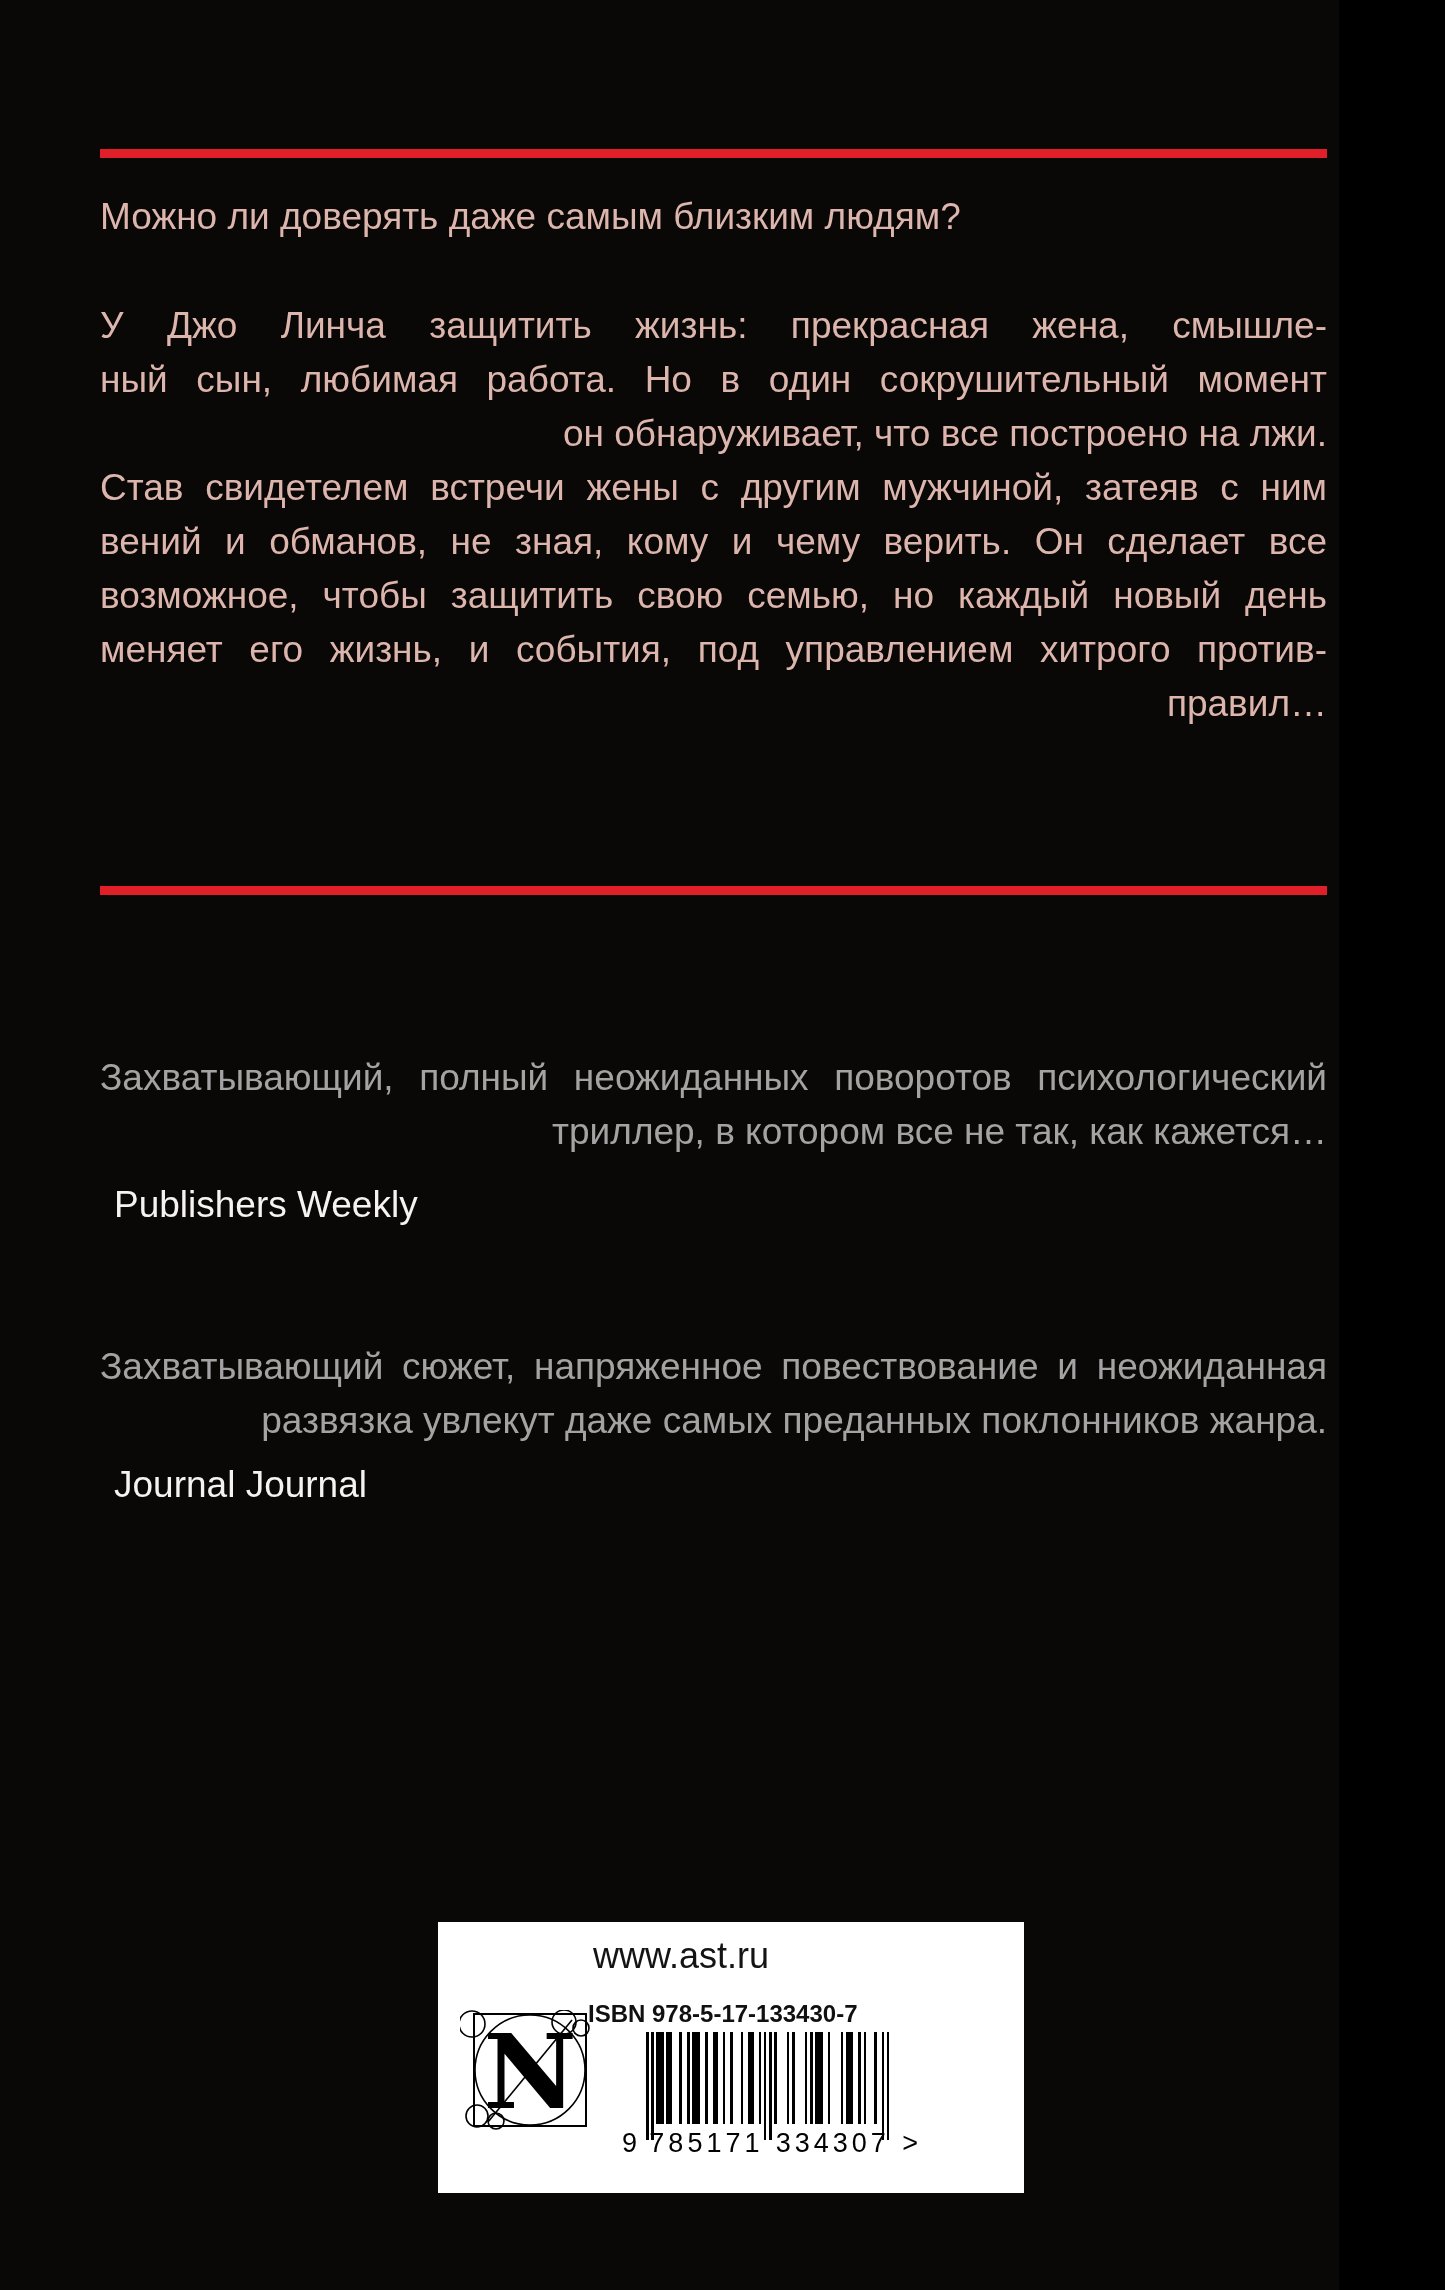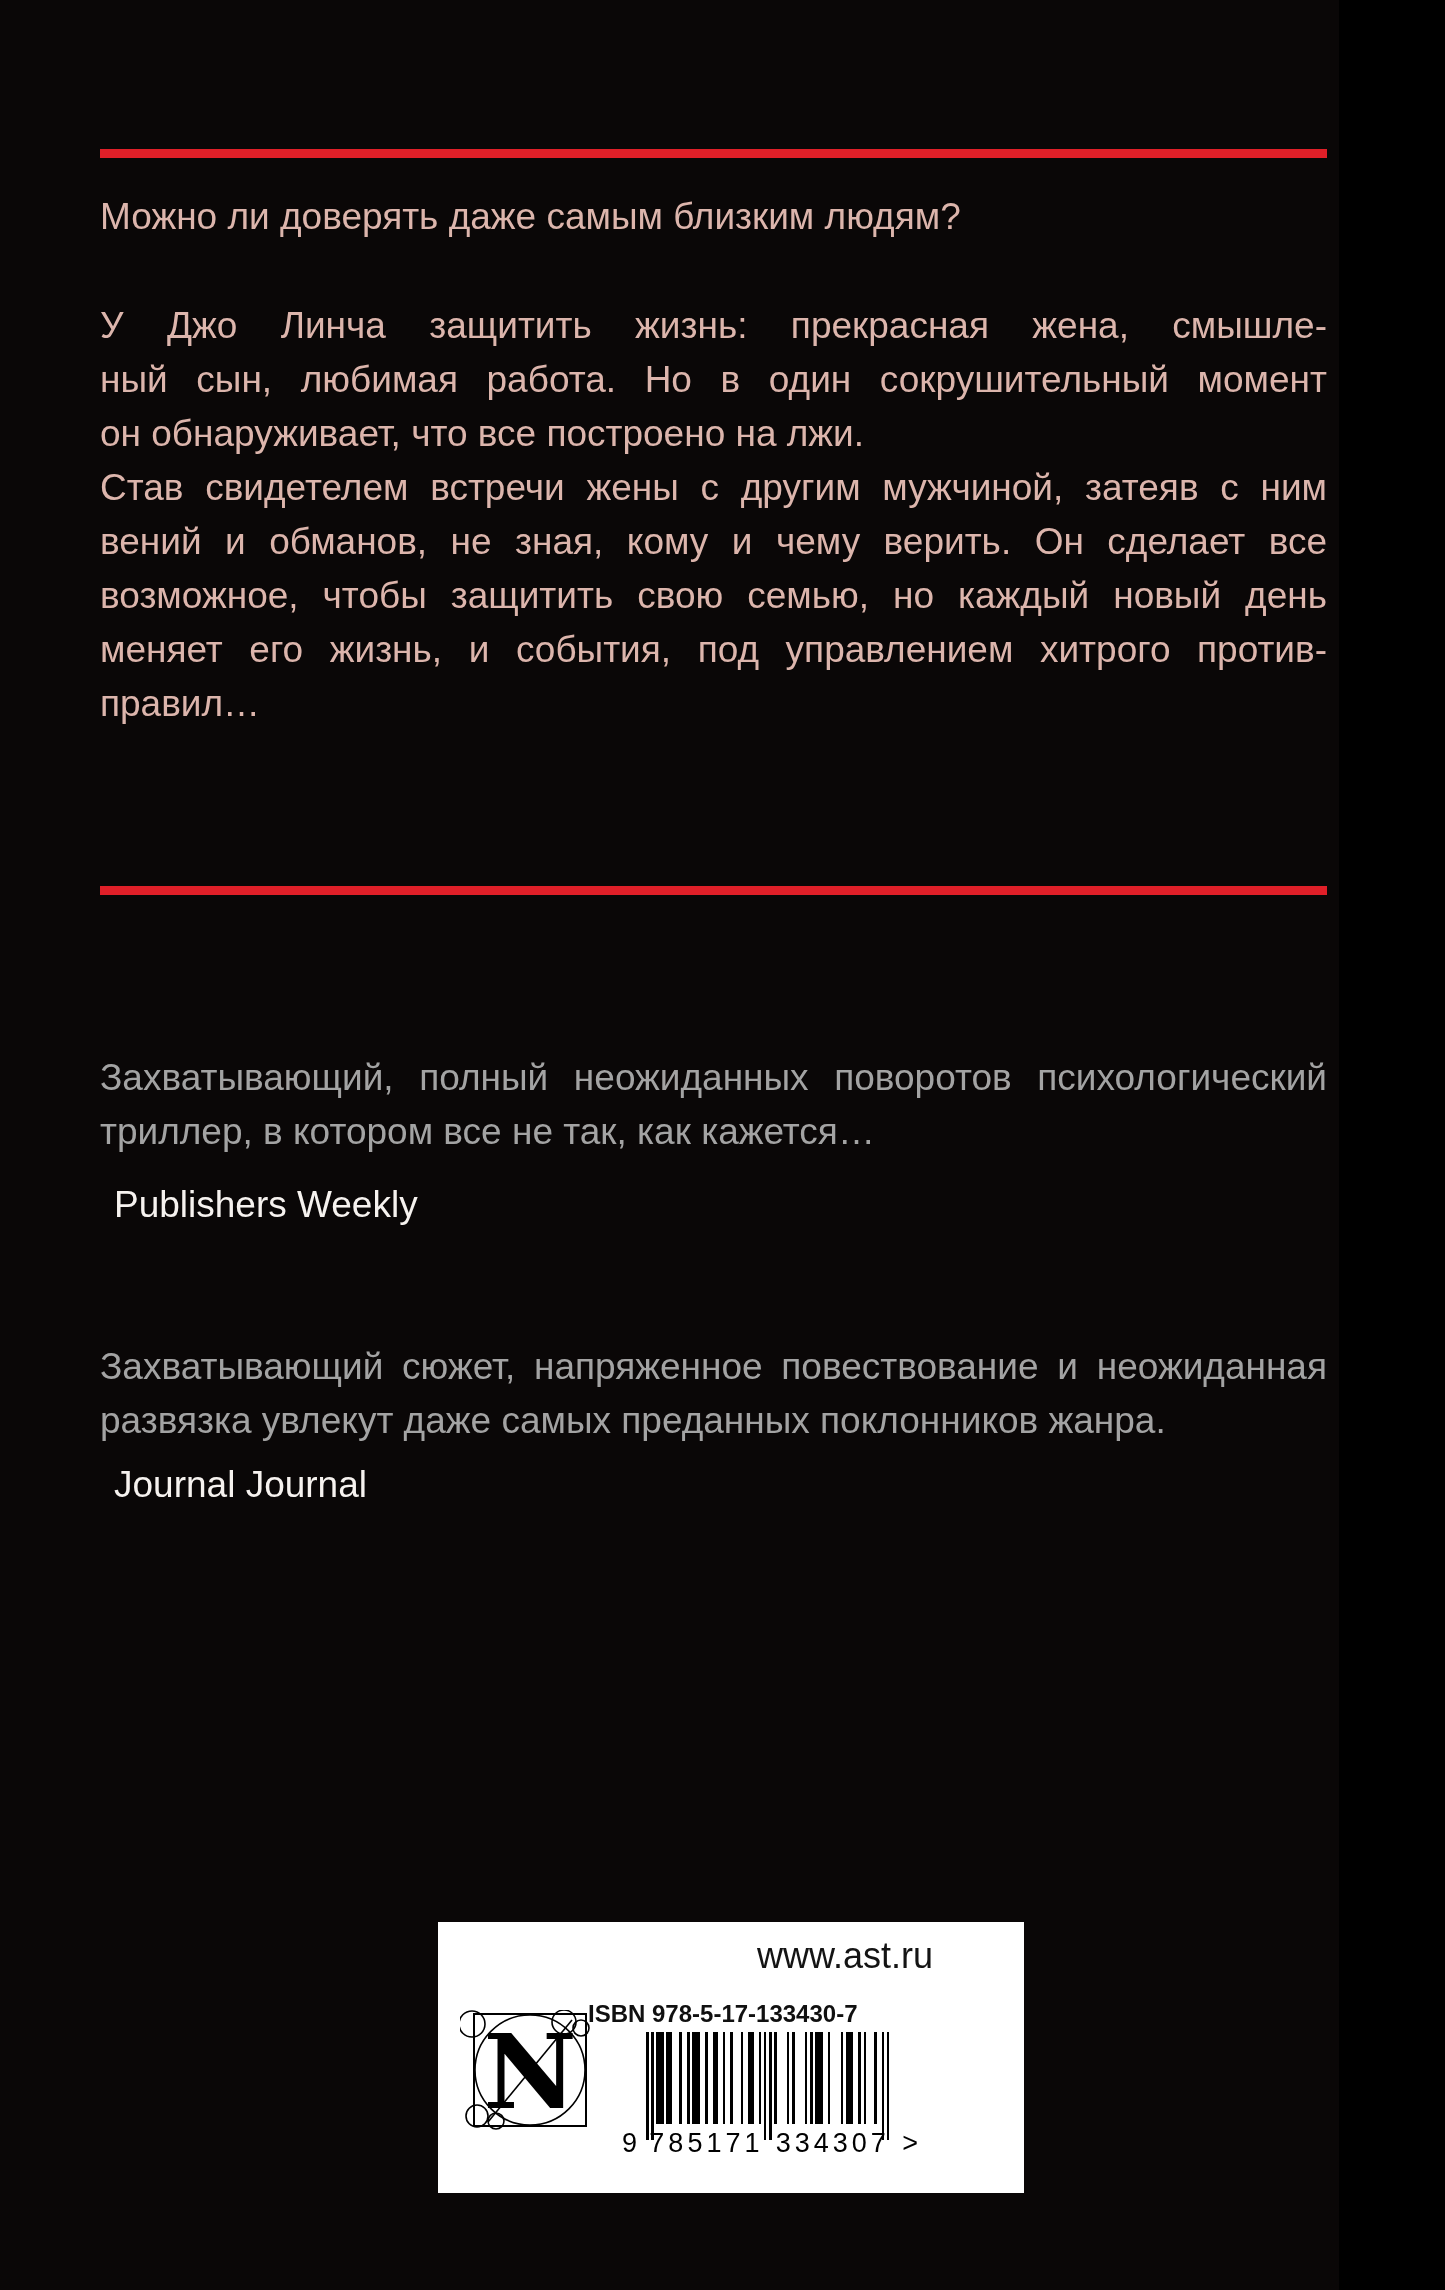--- a/index.html
+++ b/index.html
@@ -29,20 +29,21 @@
   }
   .synopsis {
     position: absolute;
     left: 100px; top: 299px; width: 1227px;
     color: #dcb5ac;
   }
   .tline {
     height: 54px; line-height: 54px;
     font-size: 37px;
     white-space: nowrap;
+    text-align: right;
   }
   .tline.j {
     white-space: normal;
     text-align: justify;
     text-align-last: justify;
   }
   .review {
     position: absolute;
     left: 100px; width: 1227px;
     color: #a3a3a3;
@@ -61,21 +62,21 @@
   .publisher-panel {
     position: absolute;
     left: 438px; top: 1922px;
     width: 586px; height: 271px;
     background: #ffffff;
     color: #151515;
   }
   .website {
     position: absolute;
     left: 155px; top: 14px; width: 340px;
-    text-align: right;
+    text-align: left;
     font-size: 36px; line-height: 40px;
     color: #141414;
   }
   .isbn {
     position: absolute;
     left: 150px; top: 78px; width: 350px;
     text-align: left;
     font-size: 24px; line-height: 28px;
     font-weight: 700;
     color: #101010;

